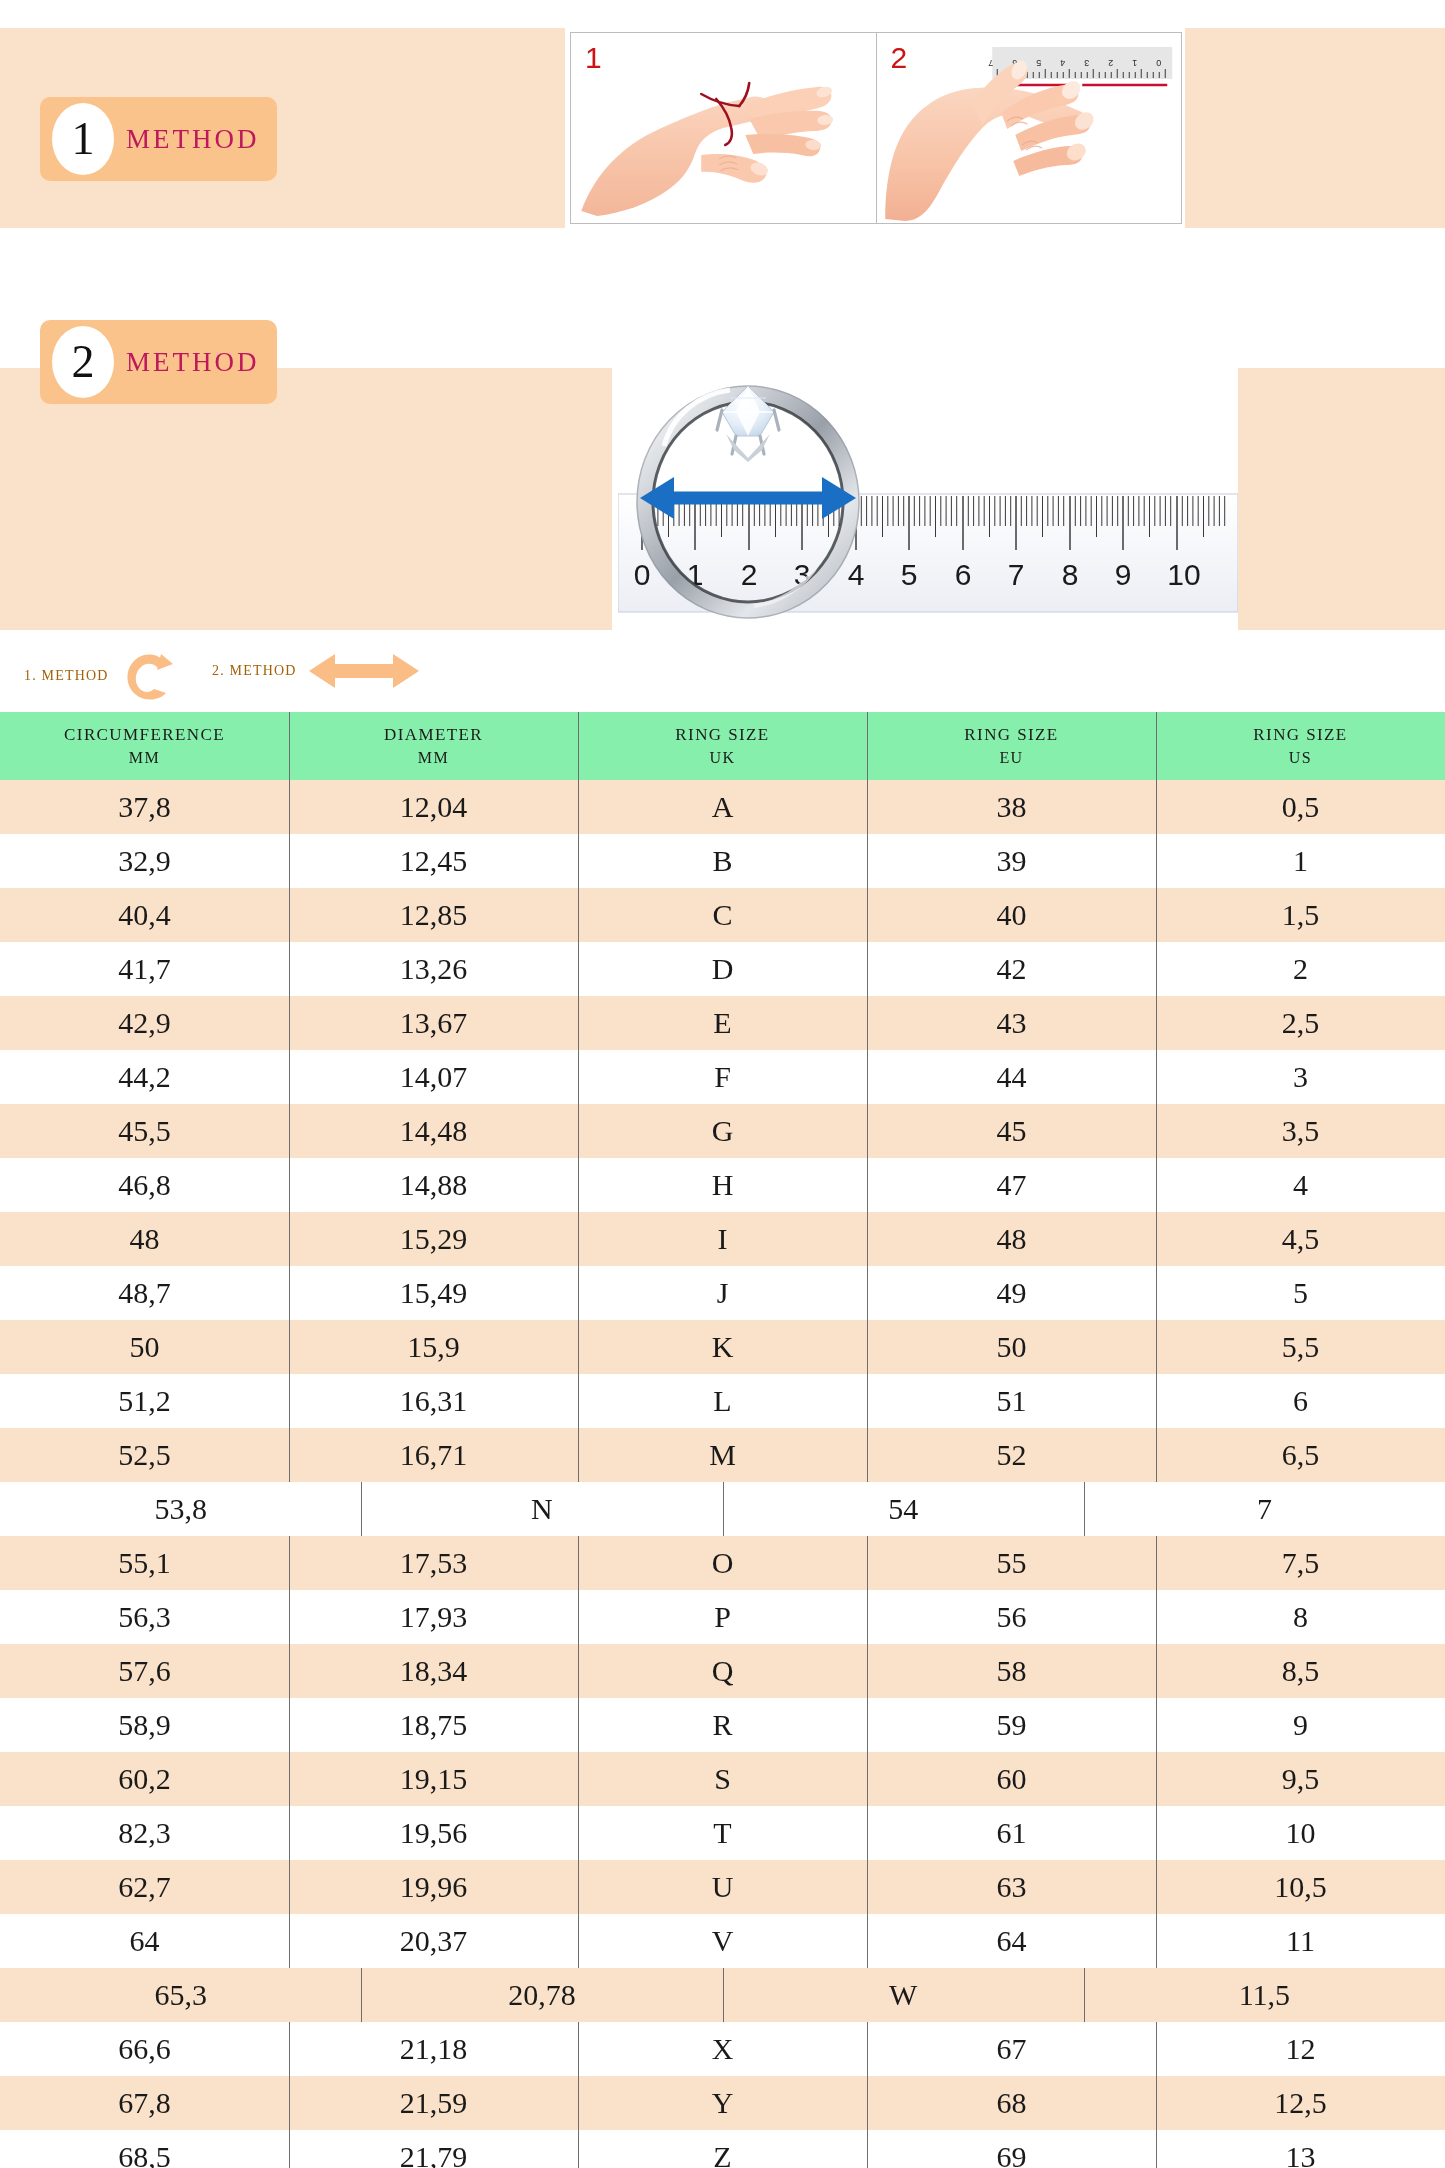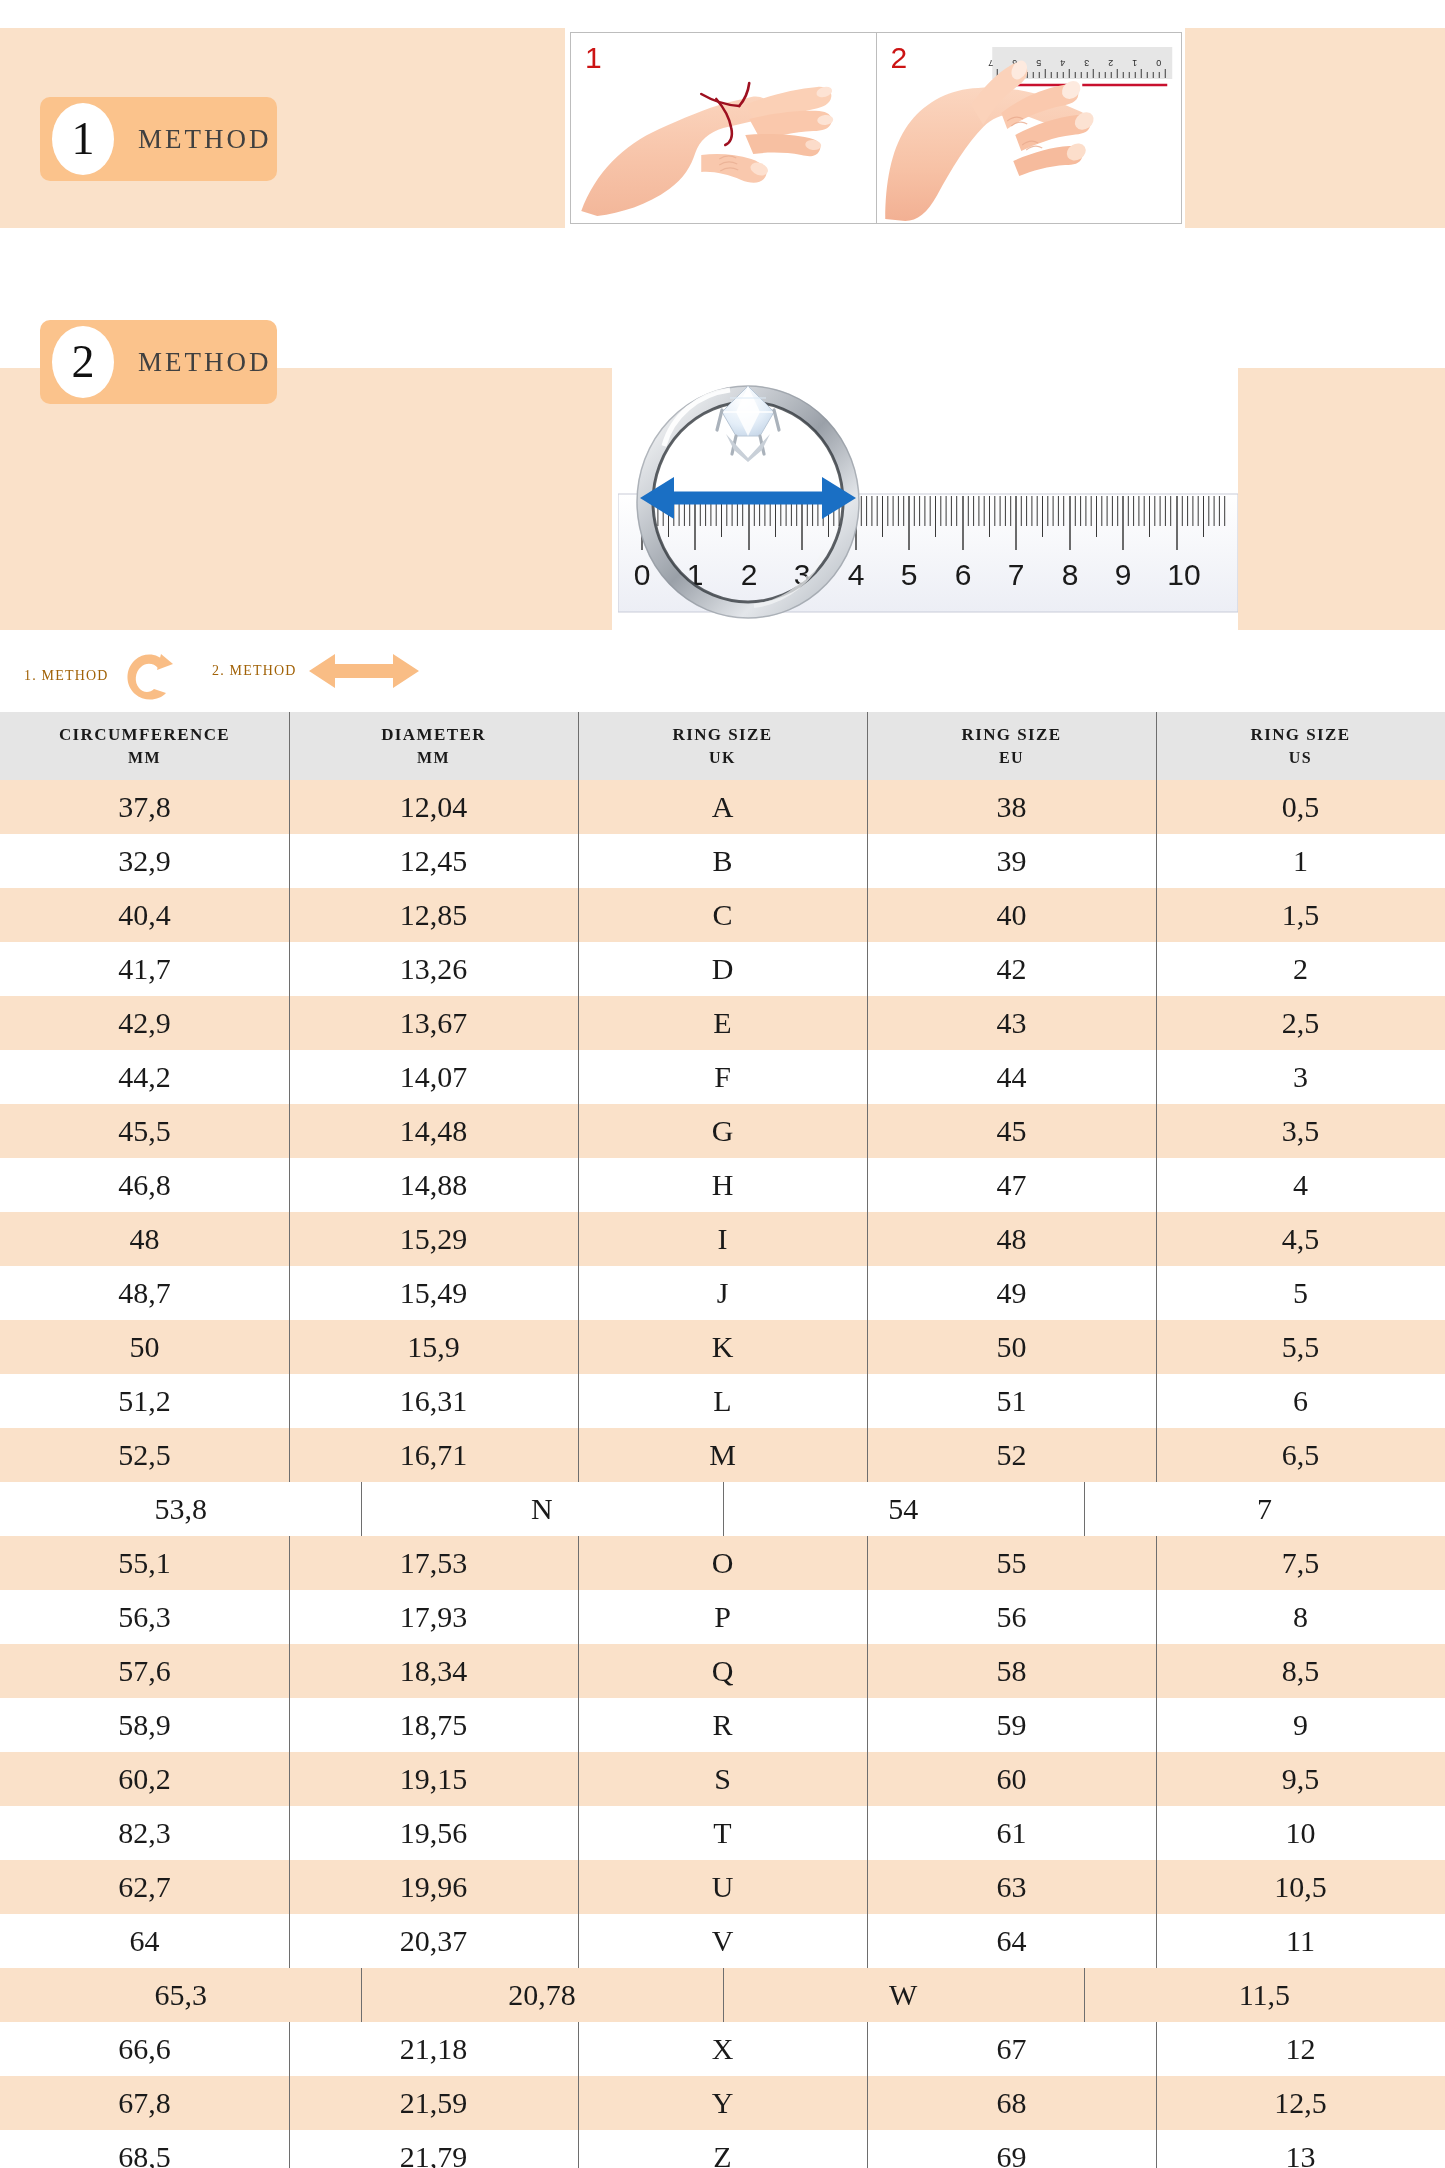--- a/index.html
+++ b/index.html
@@ -42,24 +42,24 @@
     display: flex; align-items: center; justify-content: center;
     flex: none;
   }
   .badge-num {
     font-size: 46px;
     color: #111;
     font-family: "Liberation Serif", serif;
     line-height: 1;
   }
   .badge-text {
-    margin-left: 24px;
+    margin-left: 12px;
     font-size: 27px;
     letter-spacing: 3px;
-    color: #404040;
+    color: #be185d;
     font-variant: small-caps;
     font-family: "Liberation Serif", serif;
   }
 
   
   .panels {
     position: absolute;
     left: 570px; top: 32px;
     width: 612px; height: 192px;
     display: flex;
@@ -85,21 +85,21 @@
     letter-spacing: 1.2px;
     color: #a16207;
     font-variant: small-caps;
     white-space: nowrap;
   }
   .leg-icon { margin-left: 12px; display: flex; align-items: center; }
 
   
   .tbl { position: absolute; left: 0; top: 712px; width: 1445px; }
   .trow { display: flex; width: 1445px; align-items: stretch; }
-  .thead { height: 68px; background: #e5e5e5; font-weight: bold; }
+  .thead { height: 68px; background: #86efac; }
   .trow.odd  { background: #fae1c9; }
   .trow.even { background: #ffffff; }
   .tcell {
     flex: 1;
     display: flex;
     flex-direction: column;
     align-items: center;
     justify-content: center;
     position: relative;
     color: #1a1a1a;

